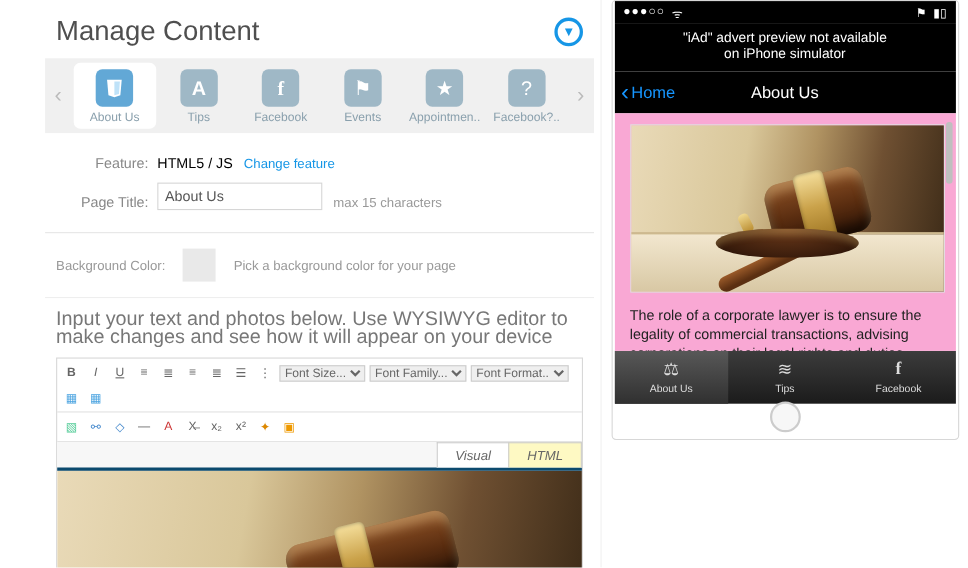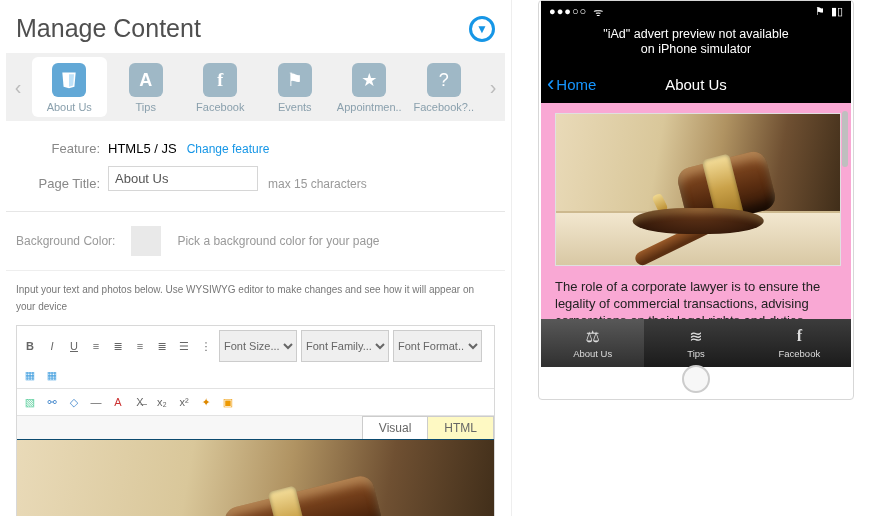--- a/index.html
+++ b/index.html
@@ -1,17 +1,17 @@
 <!DOCTYPE html>
 <html><head>
 <meta charset="utf-8">
 <style>
   * { box-sizing: border-box; margin: 0; padding: 0; }
   body { font-family: Arial, Helvetica, sans-serif; font-size: 13px; color: #555; background: #fff; width: 880px; height: 516px; overflow: hidden; }
-  .stage { display: flex; height: 100%; }
+  .stage { display: flex; height: 100%; margin-left: 35px; }
 
   
   .left { width: 512px; padding: 10px 6px 0 6px; background: #fff; border-right: 1px solid #eee; display: flex; flex-direction: column; }
   .header { display: flex; align-items: center; justify-content: space-between; padding: 4px 10px 10px 10px; }
   .header h1 { font-size: 25px; font-weight: 400; color: #4f4f4f; }
   .blue-circle { width: 26px; height: 26px; border-radius: 50%; border: 3px solid #1696e6; display: flex; align-items: center; justify-content: center; color: #1696e6; font-size: 12px; }
 
   .tabstrip { background: #f0f0f0; display: flex; align-items: center; padding: 4px 0; }
   .chev { width: 24px; text-align: center; color: #bbb; font-size: 20px; cursor: pointer; }
   .tab { flex: 1; text-align: center; padding: 6px 2px 4px; cursor: pointer; }
@@ -24,28 +24,28 @@
   .row { display: flex; align-items: flex-end; margin: 10px 0; }
   .row .lab { width: 92px; text-align: right; color: #888; padding-right: 8px; }
   .row .val { color: #000000; }
   .link { color: #1696e6; font-size: 12px; margin-left: 10px; cursor: pointer; }
   .row input[type=text] { border: 1px solid #d6d6d6; padding: 4px 6px; font-size: 13px; width: 150px; color: #555; }
   .hint { color: #999; font-size: 12px; margin-left: 10px; }
 
   .bg-row { display: flex; align-items: center; padding: 14px 10px; font-size: 12px; color: #999; border-bottom: 1px solid #eee; }
   .swatch { width: 30px; height: 30px; margin: 0 16px; background: #e9e9e9; cursor: pointer; }
 
-  .instr { padding: 10px; color: #777; font-size: 10px; line-height: 17px; }
+  .instr { padding: 10px; color: #777; font-size: 18px; line-height: 17px; }
 
   .editor-wrap { margin: 0 10px; border: 1px solid #d8d8d8; background: #fff; }
   .toolbar { border-bottom: 1px solid #e2e2e2; padding: 4px; display: flex; flex-wrap: wrap; gap: 4px; align-items: center; }
   .tbtn { width: 18px; height: 18px; display: inline-flex; align-items: center; justify-content: center; font-size: 11px; color: #666; cursor: pointer; border: 1px solid transparent; border-radius: 2px; }
-  select.tsel { font-size: 11px; color: #666; border: 1px solid #ccc; height: 32px; }
+  select.tsel { font-size: 11px; color: #666; border: 1px solid #ccc; height: 15px; }
   .toolbar2 { border-bottom: 1px solid #e2e2e2; padding: 4px; display: flex; gap: 4px; align-items: center; }
-  .mode-tabs { display: flex; justify-content: flex-end; border-bottom: 1px solid #0c4a6e; background: #f7f7f7; }
+  .mode-tabs { display: flex; justify-content: flex-end; border-bottom: 3px solid #0c4a6e; background: #f7f7f7; font-style: italic; }
   .mode-tabs span { padding: 4px 16px; border: 1px solid #ccc; border-bottom: none; border-right: none; font-size: 12px; color: #666; cursor: pointer; background: #fef9c3; }
   .mode-tabs span.active { background: #fff; }
   .canvas { height: 90px; overflow: hidden; }
   .gavel { position: relative; width: 100%; height: 170px; }
 
   
   .gavel .bg1 { position:absolute; inset:0; background: linear-gradient(100deg,#e9dab8 0%,#d9c79a 35%,#b09362 55%,#6f5032 75%,#3a2916 100%); }
   .gavel .book { position:absolute; left:0; right:0; bottom:0; height:36%; background: linear-gradient(180deg,#f2e7cf 0%,#d8c8a4 100%); border-top: 2px solid #cdb98f; }
   .gavel .base { position:absolute; left:50%; top:62%; transform:translateX(-50%); width:46%; height:26px; background: radial-gradient(ellipse at 50% 0%, #6b3a1b 0%, #3b1d0c 70%, #1f0e05 100%); border-radius: 50%/60%; box-shadow: inset 0 6px 6px rgba(255,220,130,.25); }
   .gavel .head { position:absolute; left:44%; top:30%; width:32%; height:60px; border-radius: 14px; background: linear-gradient(180deg,#8d5126 0%,#5a2d10 55%,#2d1406 100%); box-shadow: inset 0 8px 10px rgba(255,230,170,.35), inset 0 -8px 10px rgba(0,0,0,.5); transform: rotate(-14deg); }

